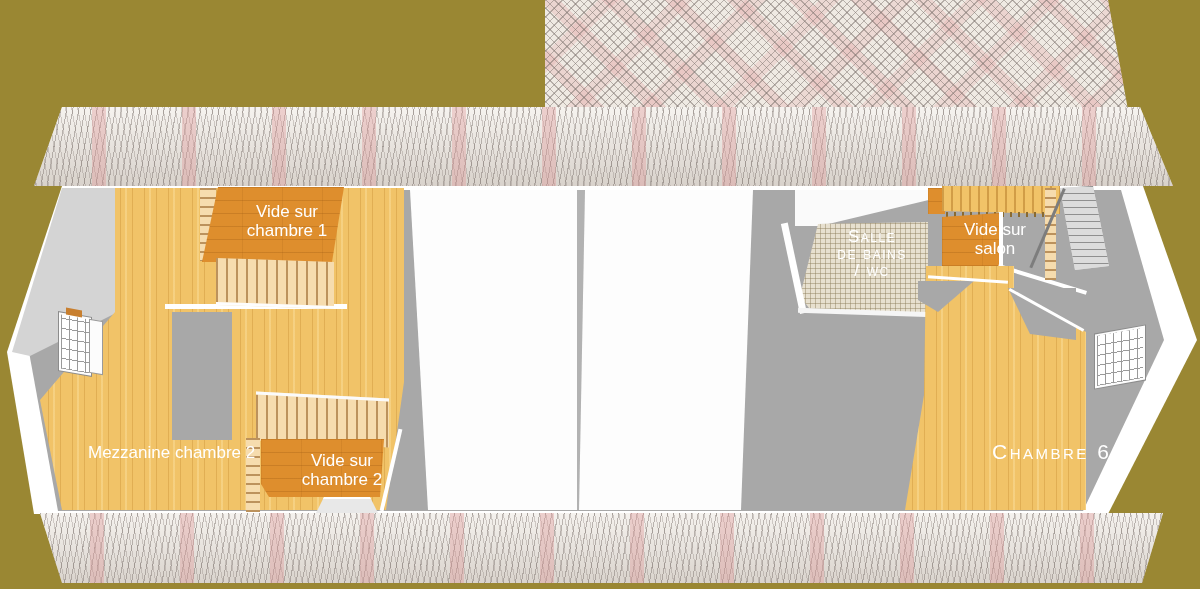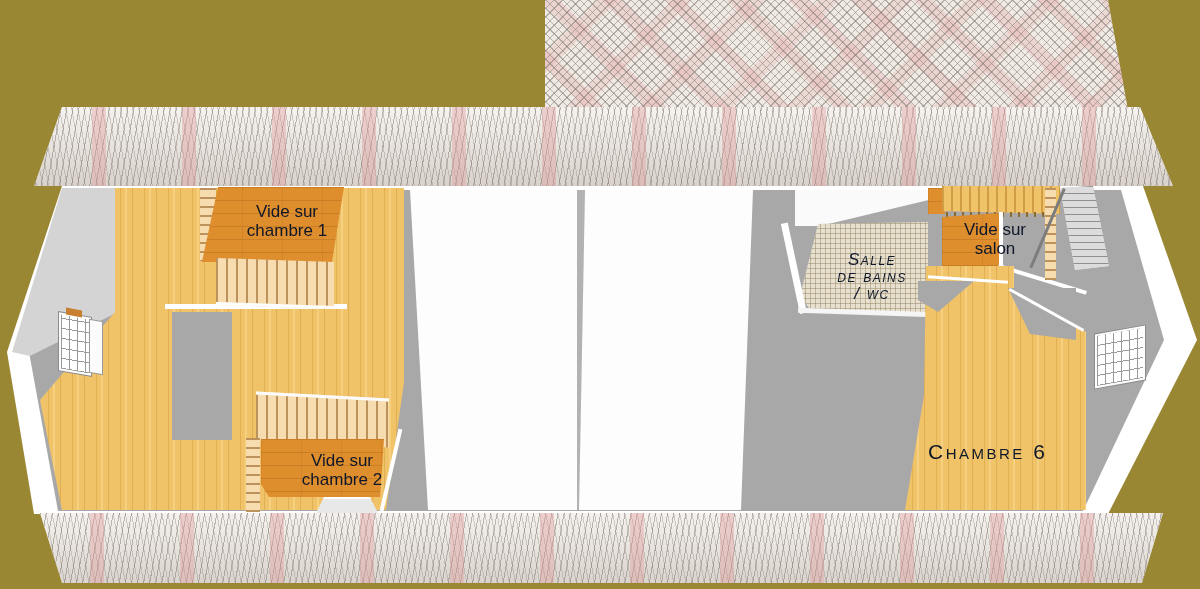--- a/index.html
+++ b/index.html
@@ -66,21 +66,21 @@
   }
   .window{
     background-color:#ffffff;
     background-image:
       repeating-linear-gradient(0deg, #9a9a9a 0 1px, transparent 1px 10px),
       repeating-linear-gradient(90deg, #9a9a9a 0 1px, transparent 1px 8px);
     box-shadow:0 0 0 2px #fdfdfd, 0 0 0 3px #8c8c8c;
   }
 
   
-  .lbl{position:absolute;font-size:17px;line-height:1.12;color:#0f172a;
+  .lbl{position:absolute;font-size:17px;line-height:1.12;color:#ffffff;
        white-space:pre-line;text-align:center;}
   .lbl.left{text-align:left;white-space:nowrap;}
   .lbl.fancy{font-variant:small-caps;letter-spacing:1.5px;line-height:1.0;}
   .lbl.big{font-size:21px;letter-spacing:2.5px;white-space:nowrap;}
 </style>
 </head>
 <body>
 
 <div class="scene">
 
@@ -159,21 +159,22 @@
   <div class="abs" style="left:90px;top:321px;width:12px;height:52px;background:#fcfcfc;
               transform:skewY(10deg);box-shadow:0 0 0 1px #9a9a9a;"></div>
   <div class="abs" style="left:66px;top:309px;width:16px;height:7px;background:#c87f2f;transform:skewY(10deg);"></div>
   <div class="abs window" style="left:1097px;top:332px;width:46px;height:50px;transform:skewY(-10deg);"></div>
 
   <div class="abs roof-lens" style="left:28px;top:510px;width:1140px;height:76px;
               clip-path:polygon(12px 3px,1135px 3px,1114px 73px,34px 73px);"></div>
 
   <div class="lbl" style="left:225px;top:202px;width:124px;">Vide sur
 chambre 1</div>
+  <div class="lbl left" style="left:88px;top:443px;">Mezzanine chambre 2</div>
   <div class="lbl" style="left:281px;top:451px;width:122px;">Vide sur
 chambre 2</div>
-  <div class="lbl fancy" style="left:810px;top:251px;width:124px;font-style:italic;">Salle
+  <div class="lbl fancy" style="left:810px;top:228px;width:124px;">Salle
 de bains
 / wc</div>
   <div class="lbl" style="left:950px;top:220px;width:90px;">Vide sur
 salon</div>
-  <div class="lbl fancy big" style="left:928px;top:441px;">Chambre 6</div>
+  <div class="lbl fancy big" style="left:992px;top:441px;">Chambre 6</div>
 </div>
 
 </body></html>

